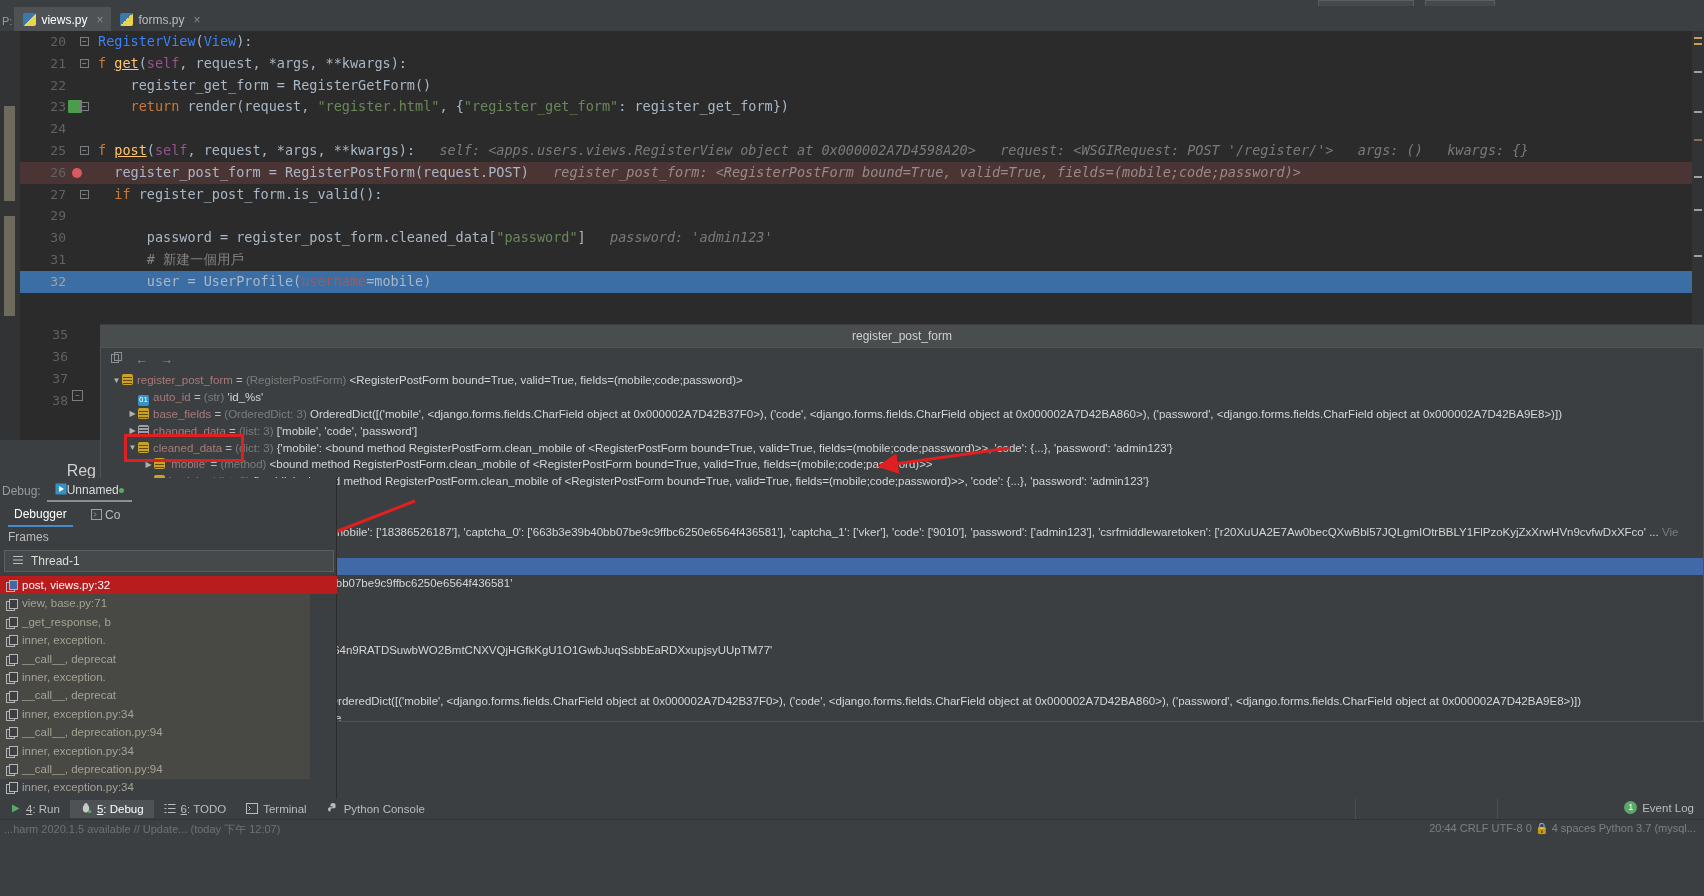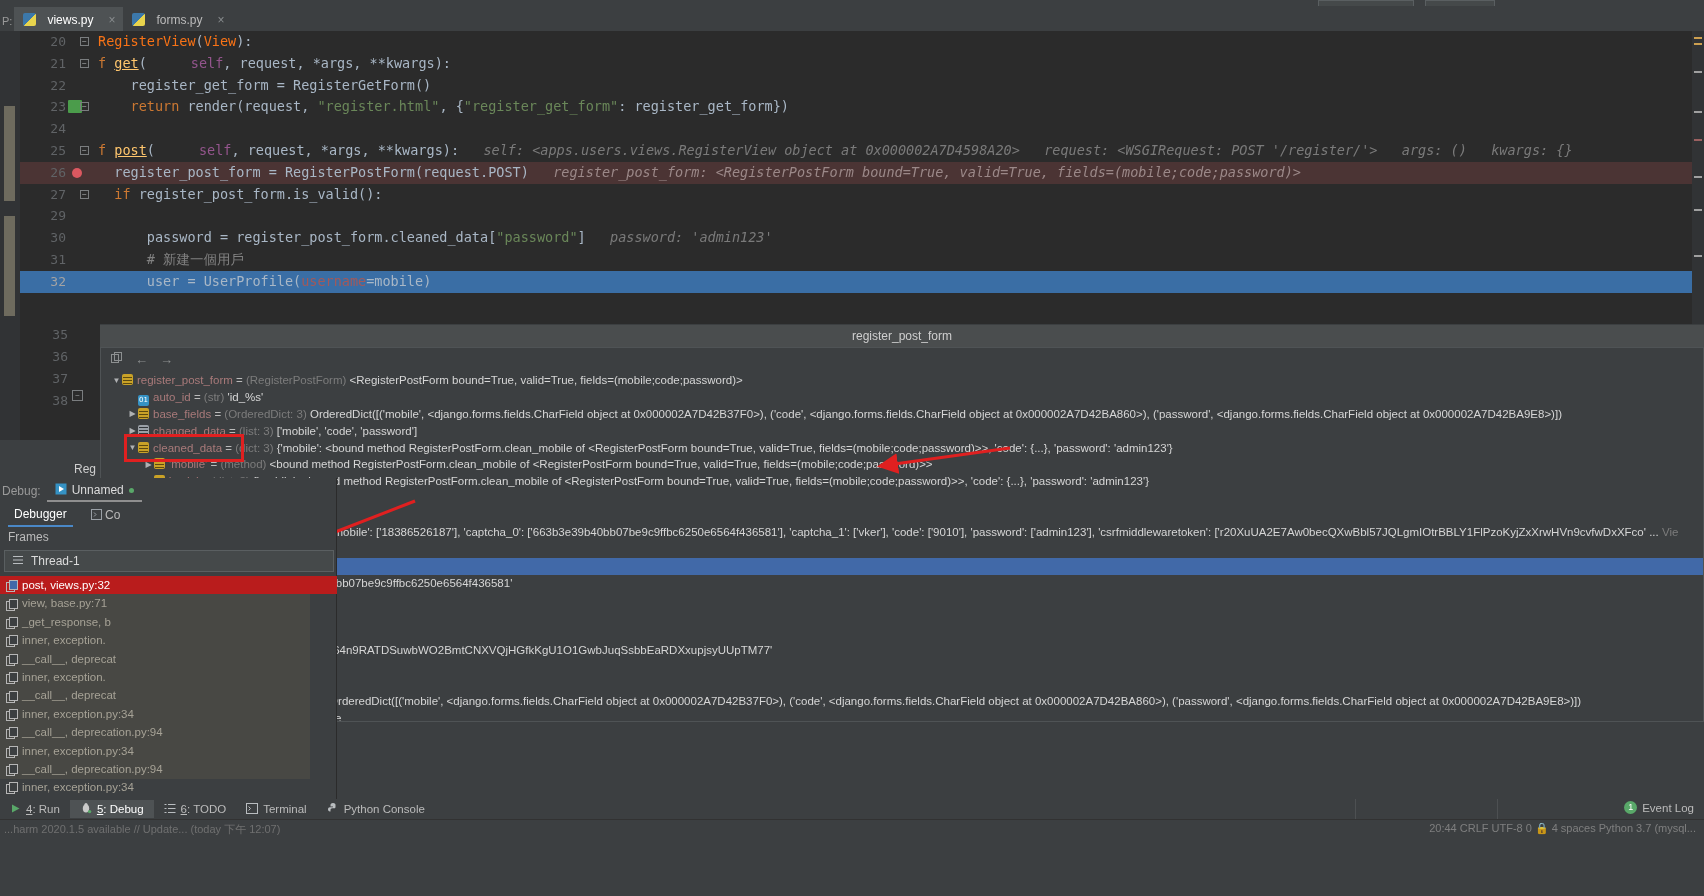--- a/index.html
+++ b/index.html
@@ -23,21 +23,21 @@
 
   
   .tabbar {
     position: absolute; left: 0; top: 6px; width: 1704px; height: 26px;
     background: #3c3f41; display: flex; align-items: flex-end;
   }
   .proj-label {
     color: #9a9a9a; font-size: 11px; padding: 0 2px 5px 2px; white-space: nowrap;
   }
   .tab {
-    display: flex; align-items: center; gap: 11px;
+    display: flex; align-items: center; gap: 5px;
     height: 25px; padding: 0 8px 0 9px;
     font-size: 12px; color: #bbbbbb; white-space: nowrap;
   }
   .tab.active { background: #4e5254; color: #ffffff; }
   .tab .close { color: #888c8e; font-size: 12px; margin-left: 4px; }
   .pyicon {
     width: 13px; height: 13px; border-radius: 2px; position: relative;
     background: linear-gradient(135deg,#3c78aa 0 50%, #e8d44d 50% 100%);
     flex: 0 0 auto;
   }
@@ -78,27 +78,27 @@
     border-radius: 50%; background: #db5860;
   }
   .bookmark {
     position: absolute; left: 48px; top: 4px; width: 14px; height: 13px;
     background: #4b9c4b; border-radius: 1px;
   }
   
   .kw  { color: #cc7832; }
   .str { color: #6a8759; }
   .fn  { color: #ffc66d; text-decoration: underline; }
-  .self{ color: #94558d; margin-left: 44px; }
+  .self{ color: #94558d; }
   .cm  { color: #808080; }
   .cmz { color: #808080; text-decoration: line-through; }
   .kwarg { color: #a35959; }
   .inl { color: #7a7a7a; font-style: italic; }
   .line.err .inl { color: #9b8888; }
-  .def { color: #f97316; }
+  .def { color: #3b82f6; }
 
   
   .marker-rail {
     position: absolute; right: 0; top: 0; width: 12px; height: 293px;
     background: #313335;
   }
   .marker-rail .mk { position: absolute; right: 2px; width: 8px; height: 2px; }
 
   
   .var-popup-title {
@@ -170,21 +170,21 @@
     position: absolute; left: 0; top: 478px; width: 337px; height: 321px;
     background: #3c3f41; border-right: 1px solid #2b2b2b;
   }
   .dbg-header {
     position: absolute; left: 0; top: 0; width: 100%; height: 26px;
     display: flex; align-items: center; gap: 6px; padding-left: 2px;
     font-size: 12px; color: #bbbbbb;
   }
   .dbg-header .lbl { color: #9a9a9a; }
   .dbg-header .run-chip {
-    display: flex; align-items: center; gap: 5px; padding: 2px 8px;
+    display: flex; align-items: center; padding: 2px 8px;
     border-bottom: 2px solid #8f8f8f; color: #dcdcdc;
   }
   .greendot { width: 5px; height: 5px; border-radius: 50%; background: #59a869; }
   .dbg-tabs {
     position: absolute; left: 0; top: 26px; width: 100%; height: 24px;
     display: flex; align-items: center; gap: 12px; padding-left: 8px;
     font-size: 12px; color: #bbbbbb;
   }
   .dbg-tabs .dt { padding: 2px 6px 4px 6px; }
   .dbg-tabs .dt.active { color: #ffffff; border-bottom: 2px solid #4a88c7; }
@@ -234,21 +234,21 @@
     position: absolute; left: 0; top: 0; width: 20px; height: 116px; background: #313335;
   }
   .stub-line {
     position: absolute; left: 20px; width: 80px; height: 21.8px; line-height: 21.8px;
     font-family: "DejaVu Sans Mono", monospace; font-size: 13px; color: #606366;
     text-align: right; padding-right: 32px;
   }
   .reg-text {
     position: absolute; left: 0; top: 462px; width: 100px;
     text-align: right; padding-right: 4px;
-    font-size: 12px; color: #cfcfcf;
+    font-size: 16px; color: #cfcfcf;
   }
 
   
   .right-fill {
     position: absolute; left: 337px; top: 722px; width: 1367px; height: 77px;
     background: #3c3f41;
   }
   .below-panel {
     position: absolute; left: 100px; top: 722px; width: 1604px; height: 77px;
     background: #3c3f41;

